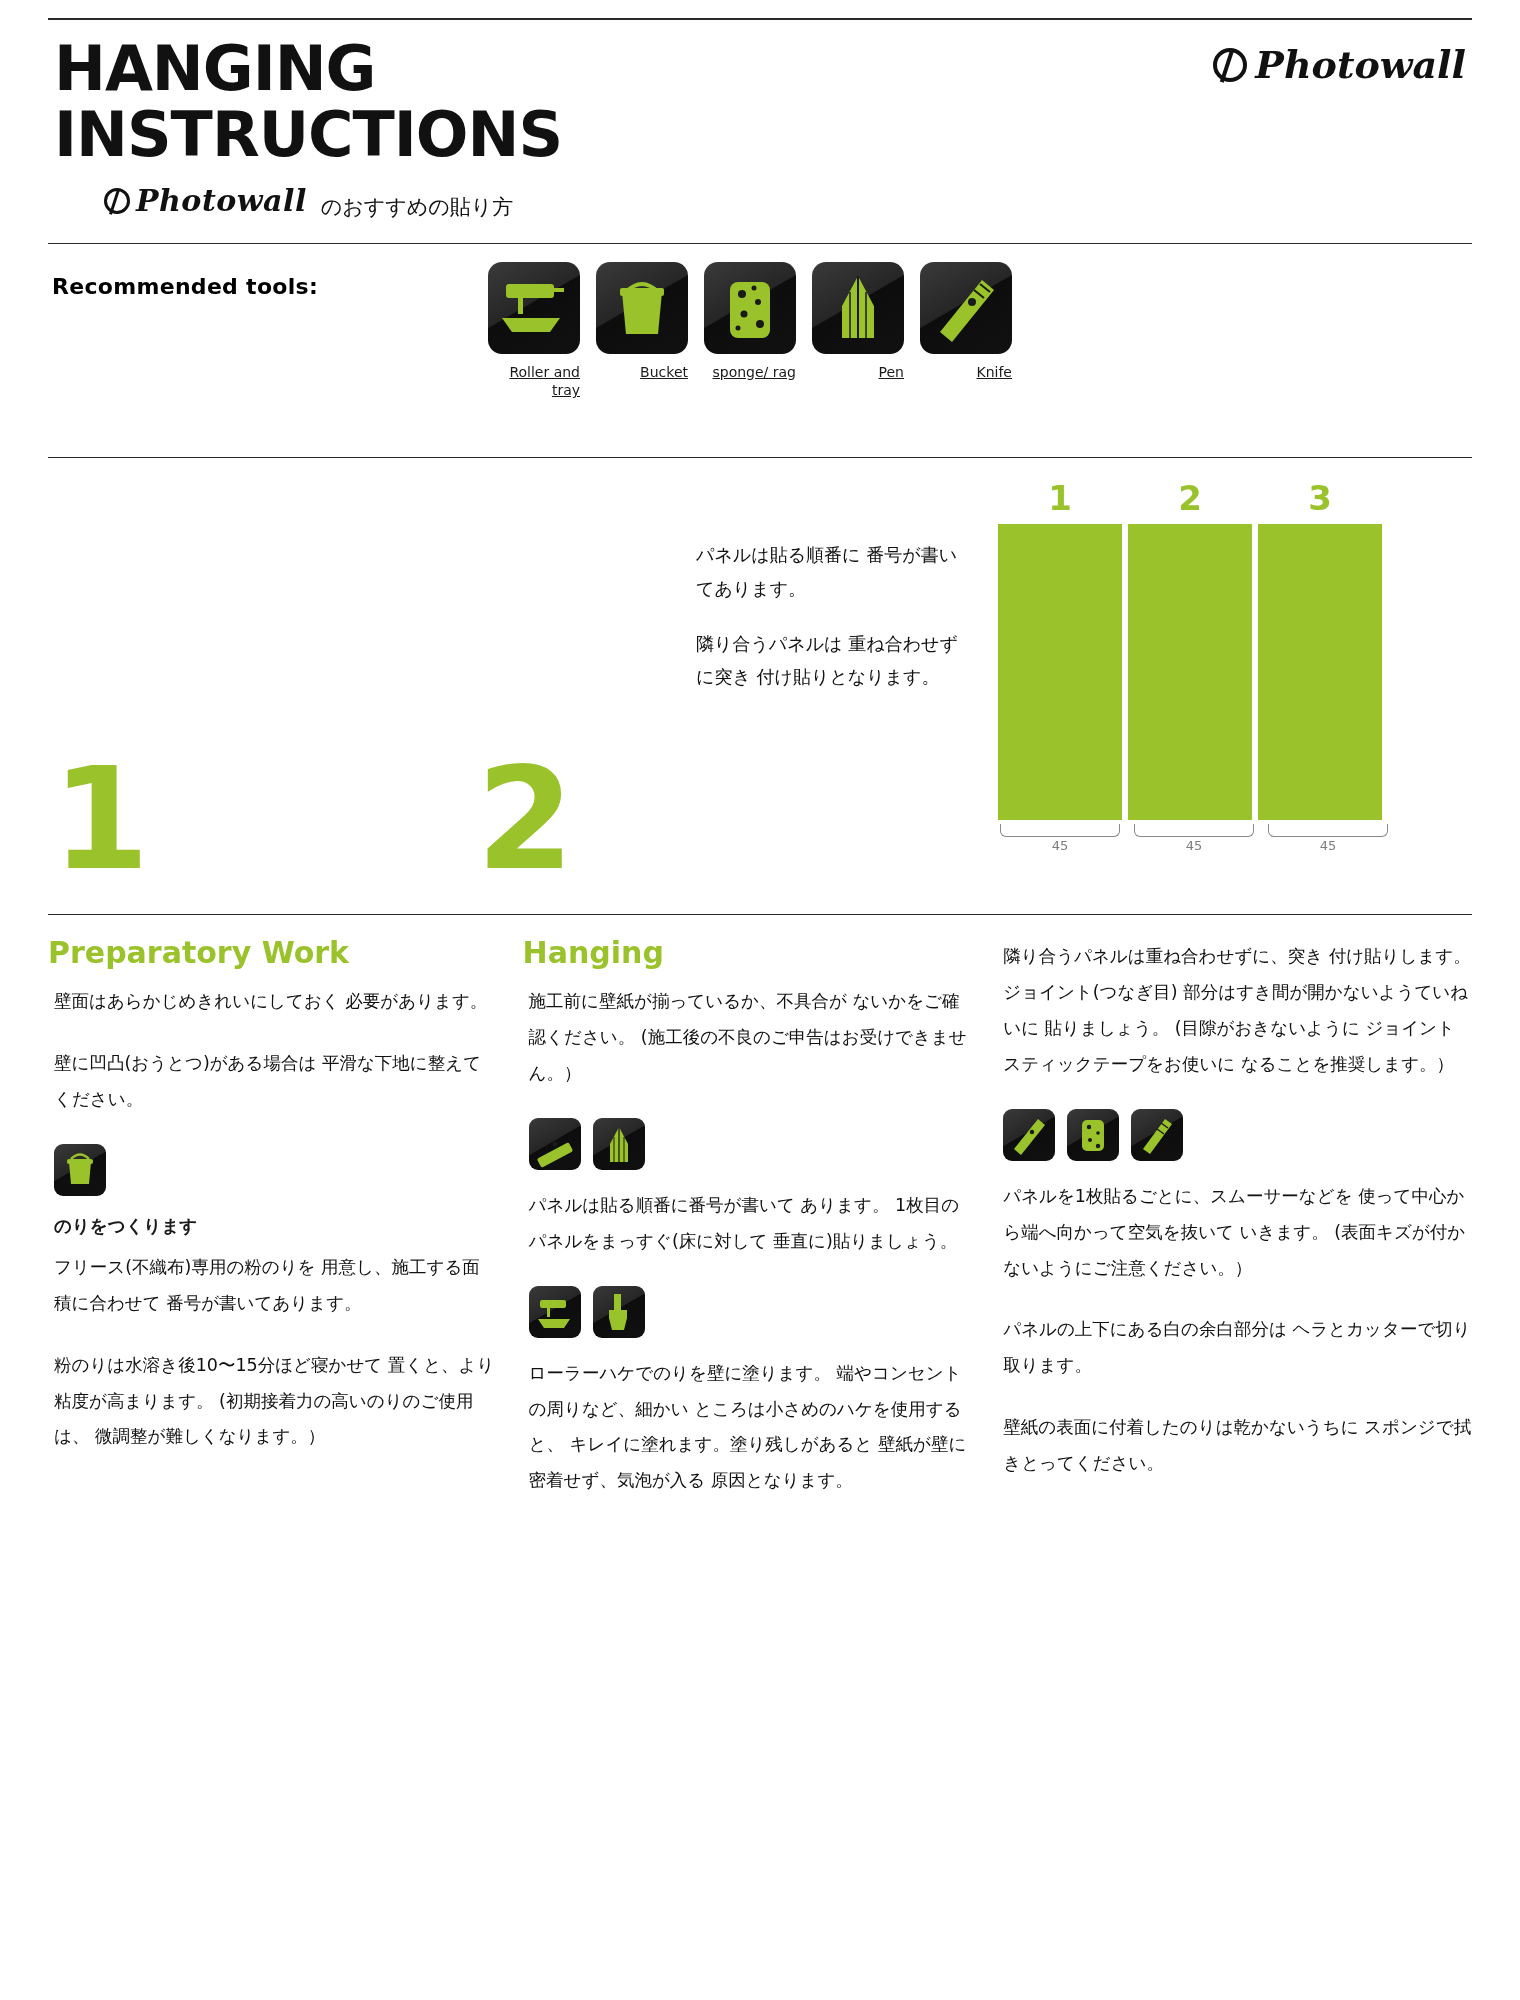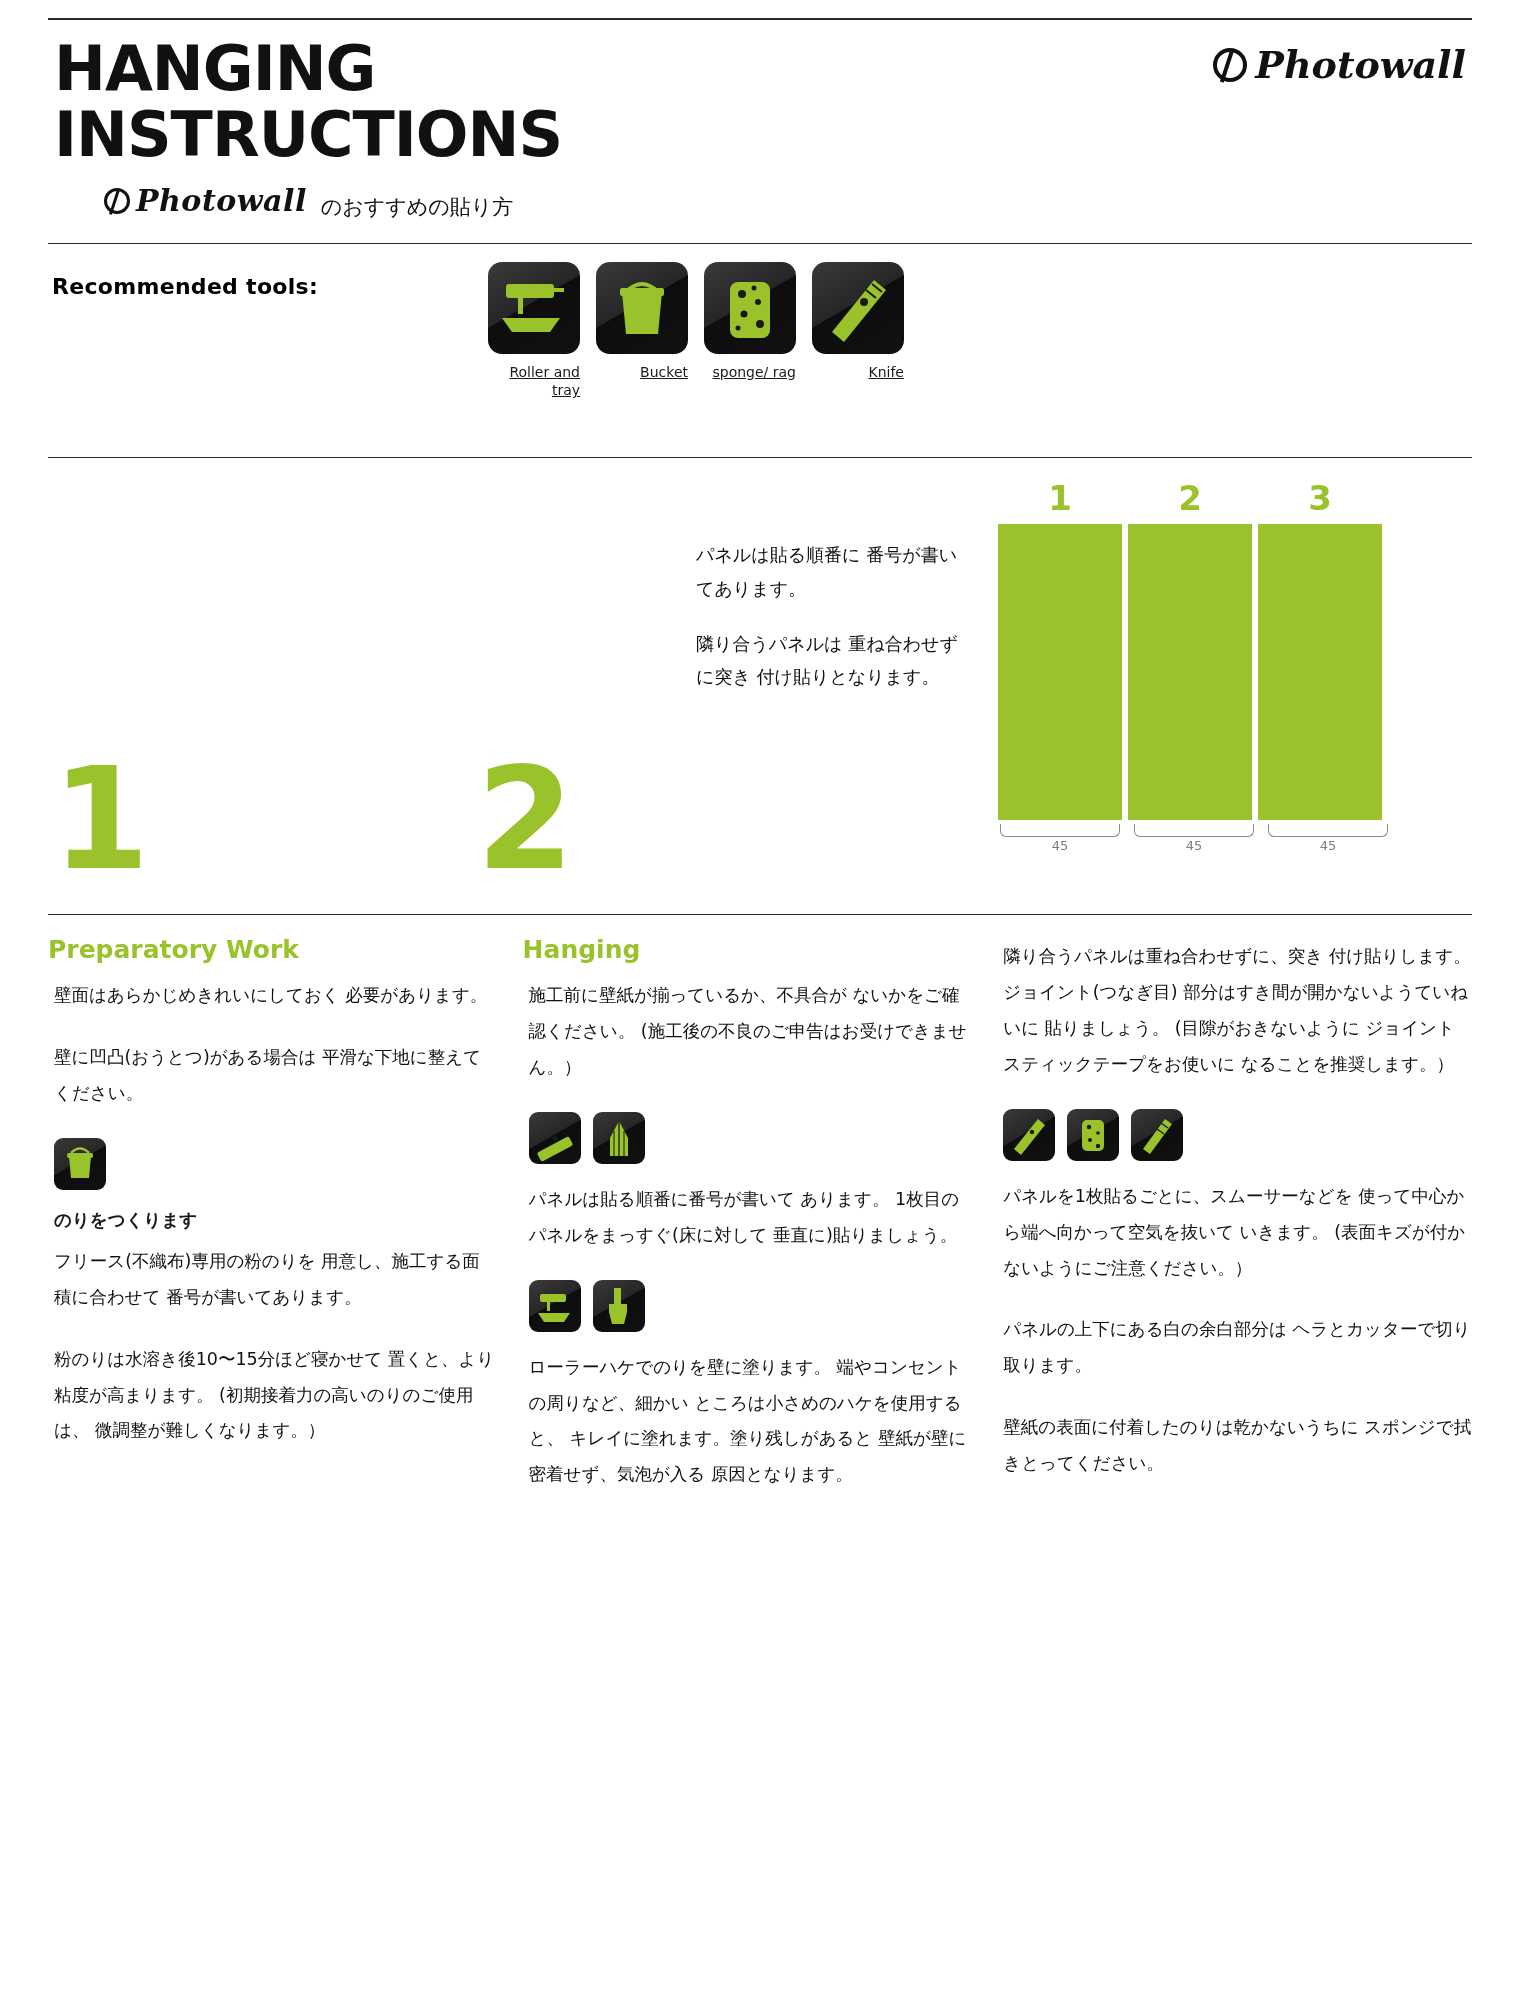--- a/index.html
+++ b/index.html
@@ -222,21 +222,21 @@
   .bottom-rule { border-top: 1.5px solid #2a2a2a; margin-top: 26px; }
   .bottom {
     display: flex;
     gap: 0;
     padding-top: 20px;
     padding-bottom: 40px;
   }
   .bcol { width: 33.33%; padding-right: 28px; }
   .bcol:last-child { padding-right: 0; }
   .sect-title {
-    font-size: 25px;
+    font-size: 30px;
     font-weight: bold;
     color: #9ac22b;
     margin: 0 0 14px 0;
   }
   .body-text {
     font-size: 17.5px;
     line-height: 2.05;
     color: #111;
     padding-left: 6px;
   }
@@ -328,20 +328,32 @@
             <circle cx="54" cy="40" r="3" fill="#1a1a1a"></circle>
             <circle cx="40" cy="52" r="3.5" fill="#1a1a1a"></circle>
             <circle cx="56" cy="62" r="4" fill="#1a1a1a"></circle>
             <circle cx="34" cy="66" r="2.5" fill="#1a1a1a"></circle>
             <circle cx="50" cy="26" r="2.5" fill="#1a1a1a"></circle>
           </svg>
         </div>
         <div class="tool-caption">sponge/ rag</div>
       </div>
 
+      <div class="tool">
+        <div class="tool-icon">
+          <svg class="ico-svg" viewBox="0 0 92 92">
+            <path d="M46 14 L62 44 H30 Z" fill="#9ac22b"></path>
+            <rect x="30" y="44" width="32" height="32" fill="#9ac22b"></rect>
+            <path d="M46 14 L46 76" stroke="#1a1a1a" stroke-width="2"></path>
+            <path d="M38 30 L38 76" stroke="#1a1a1a" stroke-width="1.5"></path>
+            <path d="M54 30 L54 76" stroke="#1a1a1a" stroke-width="1.5"></path>
+          </svg>
+        </div>
+        <div class="tool-caption">Pen</div>
+      </div>
 
       <div class="tool">
         <div class="tool-icon">
           <svg class="ico-svg" viewBox="0 0 92 92">
             <path d="M20 70 L62 18 L74 28 L32 80 Z" fill="#9ac22b"></path>
             <circle cx="52" cy="40" r="4" fill="#1a1a1a"></circle>
             <path d="M60 22 L70 30" stroke="#1a1a1a" stroke-width="2"></path>
             <path d="M54 28 L64 36" stroke="#1a1a1a" stroke-width="2"></path>
           </svg>
         </div>

